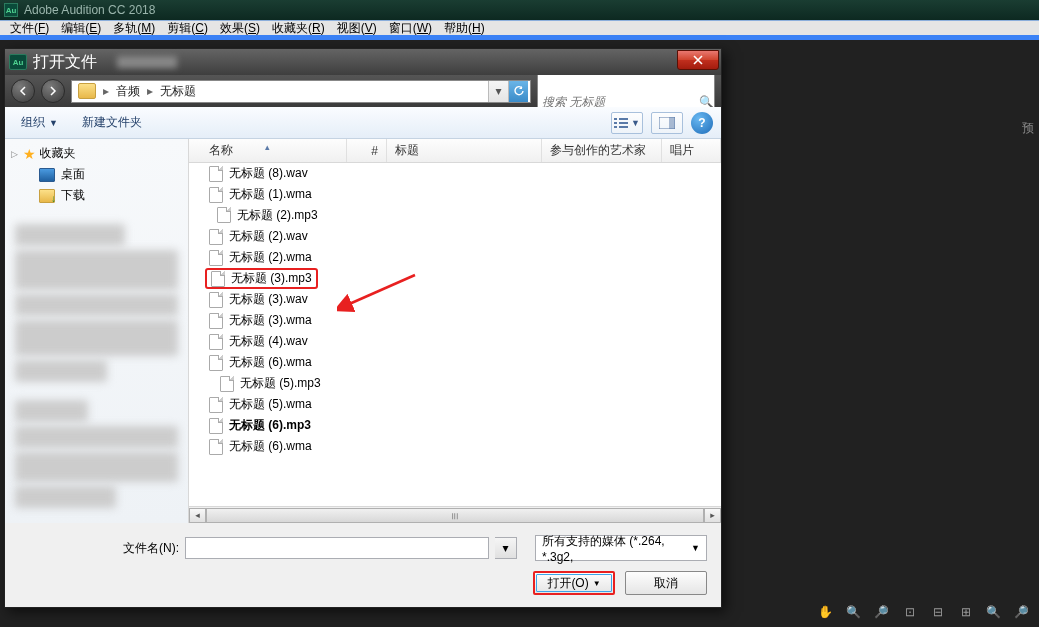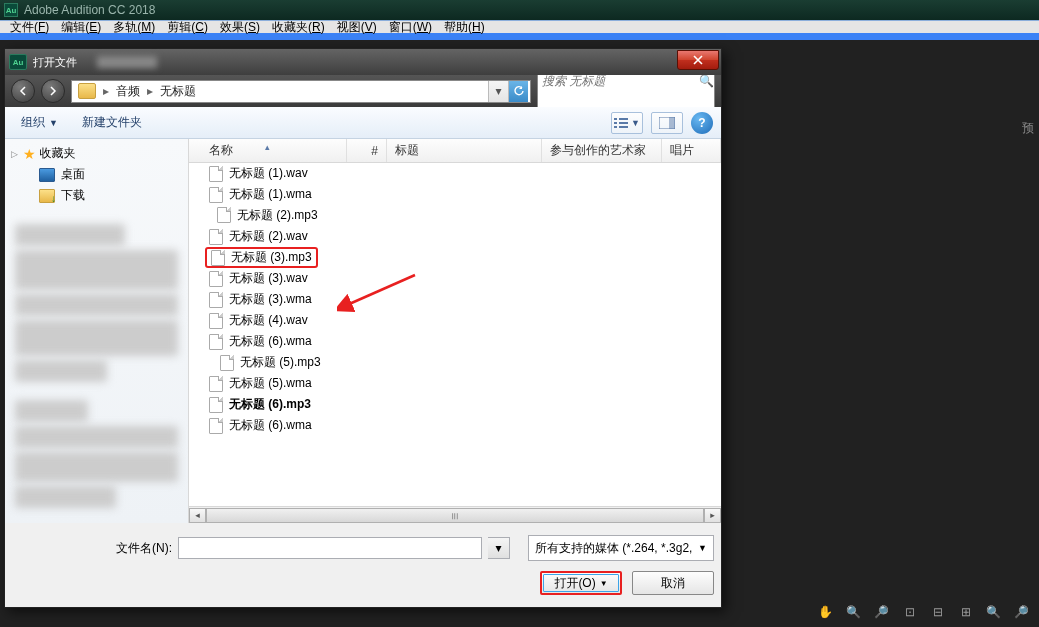--- a/index.html
+++ b/index.html
@@ -4,50 +4,50 @@
   <style>
     * { margin: 0; padding: 0; box-sizing: border-box; font-family: 'Microsoft YaHei', 'Segoe UI', Tahoma, sans-serif; font-size: 12px; }
     body { background: #1a1a1a; width: 1039px; height: 627px; overflow: hidden; position: relative; }
     
     
     .app-window { width: 100%; height: 100%; background: #0b1a14; }
     .titlebar { height: 20px; background: linear-gradient(to bottom, #1a3d32, #0d2921); display: flex; align-items: center; padding: 0 4px; }
     .au-icon { width: 14px; height: 14px; background: #0a4b3a; border: 1px solid #2b7b5e; display: flex; align-items: center; justify-content: center; color: #4ed08f; font-weight: bold; font-size: 8px; margin-right: 6px; }
     .titlebar-text { color: #9ab5ac; font-size: 12px; }
     
-    .menubar { height: 20px; background: #e5e5e5; border-top: 1px solid #8baedb; border-bottom: 7px solid #3b82f6; display: flex; align-items: center; padding: 0 4px; }
+    .menubar { height: 20px; background: #e5e5e5; border-top: 1px solid #8baedb; border-bottom: 5px solid #3b82f6; display: flex; align-items: center; padding: 0 4px; }
     .menubar-item { padding: 0 6px; color: #000; cursor: default; font-size: 12px; }
     .menubar-item u { text-decoration: underline; }
     
     .dark-area { background: #212121; padding: 8px; height: calc(100% - 40px); position: relative; }
     
     .right-panel-hint { position: absolute; right: 5px; top: 80px; color: #888; font-size: 12px; }
     
     .bottom-icons { position: absolute; bottom: 6px; right: 8px; display: flex; gap: 10px; align-items: center; }
     .bottom-icon { width: 18px; height: 18px; color: #999; display: flex; align-items: center; justify-content: center; }
     
     
     .dialog { position: absolute; top: 48px; left: 4px; width: 718px; height: 560px; background: #f0f0f0; border: 1px solid #222; box-shadow: 4px 4px 12px rgba(0,0,0,0.6); display: flex; flex-direction: column; }
     
     .dialog-titlebar { height: 26px; background: linear-gradient(to bottom, #646464, #3e3e3e); display: flex; align-items: center; padding: 0 4px; position: relative; }
     .dialog-au-icon { width: 18px; height: 16px; background: #0a4b3a; border: 1px solid #2b7b5e; display: flex; align-items: center; justify-content: center; color: #4ed08f; font-weight: bold; font-size: 8px; margin-right: 6px; border-radius: 2px; }
-    .dialog-title { color: #fff; font-size: 11px; }
+    .dialog-title { color: #fff; font-size: 16px; }
     .dialog-title-blur { width: 60px; height: 12px; background: #888; filter: blur(3px); margin-left: 20px; }
     .close-btn { position: absolute; right: 2px; top: 1px; width: 42px; height: 20px; background: linear-gradient(to bottom, #e97870 0%, #d0442e 49%, #c12f1e 50%, #a31c0e 100%); border: 1px solid #5a1005; border-radius: 0 0 3px 3px; display: flex; align-items: center; justify-content: center; color: #fff; font-weight: bold; }
     
     .dialog-nav { height: 32px; background: linear-gradient(to bottom, #555, #3a3a3a); display: flex; align-items: center; padding: 0 6px; gap: 6px; }
     .nav-btn { width: 24px; height: 24px; border-radius: 50%; background: radial-gradient(circle at 35% 30%, #7a7a7a, #3a3a3a); border: 1px solid #2a2a2a; display: flex; align-items: center; justify-content: center; color: #eee; }
     .address-bar { flex: 1; height: 23px; background: #fff; border: 1px solid #888; display: flex; align-items: center; padding: 0 2px; }
     .folder-icn { width: 18px; height: 16px; background: linear-gradient(to bottom, #fce089, #e8b84a); border-radius: 2px; margin: 0 4px; border: 1px solid #c8a040; }
     .crumb { padding: 0 4px; color: #222; font-size: 12px; }
     .crumb-sep { color: #666; padding: 0 3px; }
     .addr-end { margin-left: auto; display: flex; }
     .addr-btn { width: 20px; height: 21px; border-left: 1px solid #bbb; display: flex; align-items: center; justify-content: center; color: #555; background: linear-gradient(#f5f5f5,#e5e5e5); }
     .addr-refresh { background: linear-gradient(#6ab5e8,#3a8bc8); color: #fff; }
-    .search-box { width: 178px; height: 37px; background: #fff; border: 1px solid #888; display: flex; align-items: flex-start; padding: 0 4px; }
+    .search-box { width: 178px; height: 37px; background: #fff; border: 1px solid #888; display: flex; align-items: flex-end; padding: 0 4px; }
     .search-box input { border: none; outline: none; flex: 1; font-style: italic; color: #888; background: transparent; }
     .search-icon { color: #4a8cd6; }
     
     .dialog-toolbar { height: 32px; background: linear-gradient(to bottom, #fafcff, #e5eef8); border-bottom: 1px solid #c5d3e2; display: flex; align-items: center; padding: 0 8px; gap: 8px; }
     .tb-btn { padding: 3px 8px; color: #24416a; display: flex; align-items: center; gap: 4px; }
     .tb-spacer { flex: 1; }
     .tb-iconbtn { width: 32px; height: 22px; border: 1px solid transparent; display: flex; align-items: center; justify-content: center; color: #3a5a8a; }
     .tb-iconbtn.bordered { border: 1px solid #a8c0dc; border-radius: 2px; background: linear-gradient(#fdfdfe,#eef3f9); }
     .help-btn { width: 22px; height: 22px; border-radius: 50%; background: radial-gradient(circle at 35% 30%, #68b8f2, #1e6cb8); color: #fff; display: flex; align-items: center; justify-content: center; font-weight: bold; }
     
@@ -81,21 +81,21 @@
     .file-name { color: #000; font-size: 12px; }
     .selected-box { border: 2.5px solid #e82020; border-radius: 3px; padding-right: 4px; margin-left: -4px; padding-left: 4px; }
     
     .hscroll { height: 17px; background: #f0f0f0; border-top: 1px solid #d8d8d8; display: flex; align-items: center; }
     .hscroll-btn { width: 17px; height: 15px; background: linear-gradient(#f8f8f8,#e0e0e0); border: 1px solid #b0b0b0; display: flex; align-items: center; justify-content: center; color: #555; font-size: 9px; }
     .hscroll-thumb { flex: 1; height: 15px; background: linear-gradient(#f0f0f0,#d8d8d8); border: 1px solid #b0b0b0; position: relative; }
     .hscroll-thumb::after { content: '≡'; position: absolute; left: 50%; transform: translateX(-50%) rotate(90deg); color: #888; }
     
     .red-arrow { position: absolute; top: 110px; left: 148px; pointer-events: none; z-index: 5; }
     
-    .dialog-footer { background: #f0f0f0; padding: 12px 7px; display: flex; flex-direction: column; gap: 10px; }
+    .dialog-footer { background: #f0f0f0; padding: 12px 14px; display: flex; flex-direction: column; gap: 10px; }
     .footer-row1 { display: flex; align-items: center; gap: 6px; }
     .fn-label { color: #000; margin-left: 104px; }
     .fn-input { width: 304px; height: 22px; border: 1px solid #abadb3; background: #fff; padding: 0 4px; }
     .fn-combo { width: 22px; height: 22px; border: 1px solid #abadb3; border-left: none; background: linear-gradient(#f5f5f5,#e0e0e0); display: flex; align-items: center; justify-content: center; }
     .filter-combo { flex: 1; height: 26px; border: 1px solid #abadb3; background: #fff; display: flex; align-items: center; padding: 0 6px; justify-content: space-between; }
     .footer-row2 { display: flex; justify-content: flex-end; gap: 10px; }
     .btn { width: 82px; height: 24px; border: 1px solid #888; background: linear-gradient(#fdfdfd,#e5e5e5); display: flex; align-items: center; justify-content: center; border-radius: 2px; }
     .btn.primary { border: 2.5px solid #e82020; position: relative; }
     .btn.primary::before { content: ''; position: absolute; inset: 1px; border: 1px solid #3ca4e8; border-radius: 1px; }
     .btn-inner { display: flex; align-items: center; gap: 4px; }
@@ -243,39 +243,45 @@
         <div class="col num">#</div>
         <div class="col title">标题</div>
         <div class="col artist">参与创作的艺术家</div>
         <div class="col album">唱片</div>
       </div>
       <div class="file-list" id="file-list">
 
           <div class="file-row">
             <span style="display: inline-flex; align-items: center;">
               <span class="file-icn"></span>
-              <span class="file-name">无标题 (1).wav</span>
+              <span class="file-name">无标题 (8).wav</span>
             </span>
           </div>
           <div class="file-row">
             <span style="display: inline-flex; align-items: center;">
               <span class="file-icn"></span>
               <span class="file-name">无标题 (1).wma</span>
             </span>
           </div>
           <div class="file-row">
             <span style="display: inline-flex; align-items: flex-start; padding-left: 8px;">
               <span class="file-icn"></span>
               <span class="file-name">无标题 (2).mp3</span>
             </span>
           </div>
           <div class="file-row">
             <span style="display: inline-flex; align-items: center;">
               <span class="file-icn"></span>
               <span class="file-name">无标题 (2).wav</span>
+            </span>
+          </div>
+          <div class="file-row">
+            <span style="display: inline-flex; align-items: center;">
+              <span class="file-icn"></span>
+              <span class="file-name">无标题 (2).wma</span>
             </span>
           </div>
           <div class="file-row">
             <span class="selected-box" style="display: inline-flex; align-items: center;">
               <span class="file-icn"></span>
               <span class="file-name">无标题 (3).mp3</span>
             </span>
           </div>
           <div class="file-row">
             <span style="display: inline-flex; align-items: center;">

